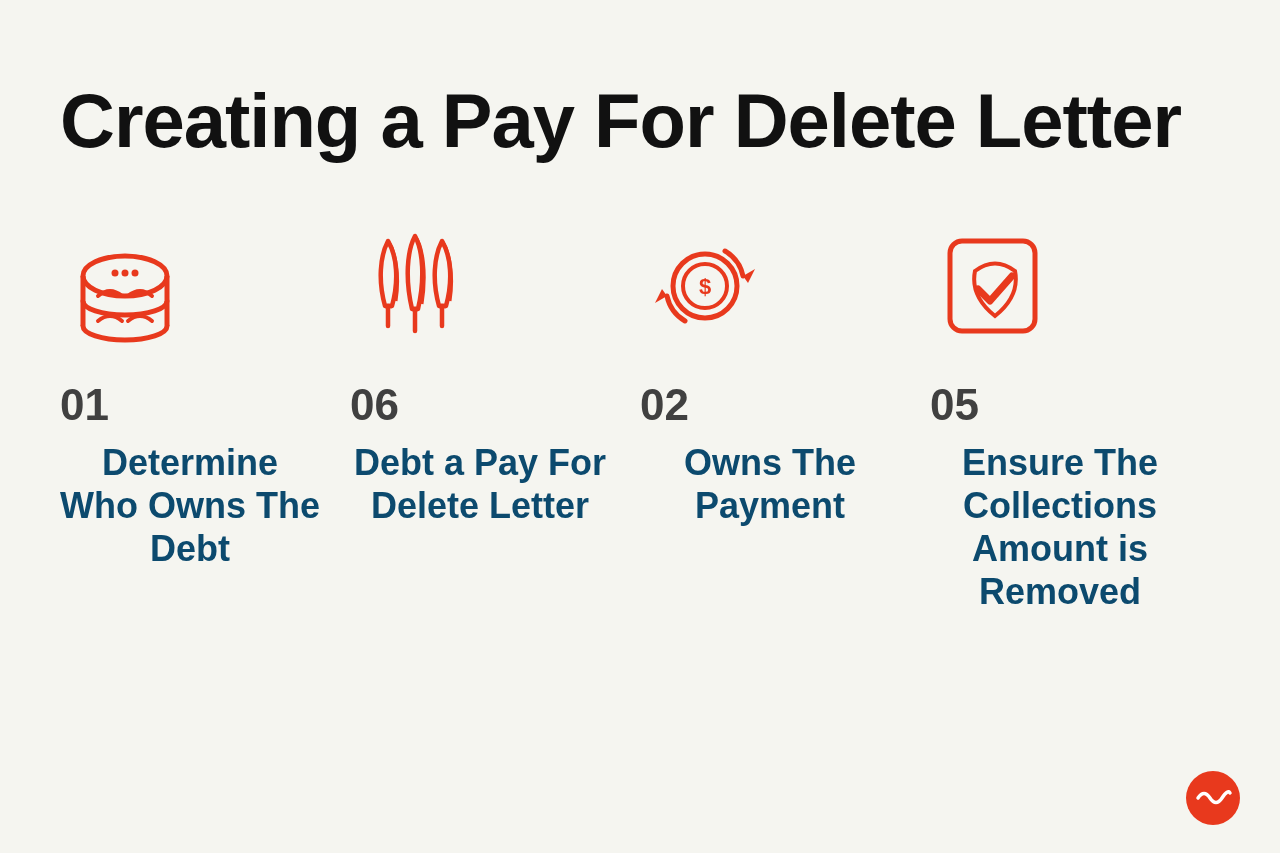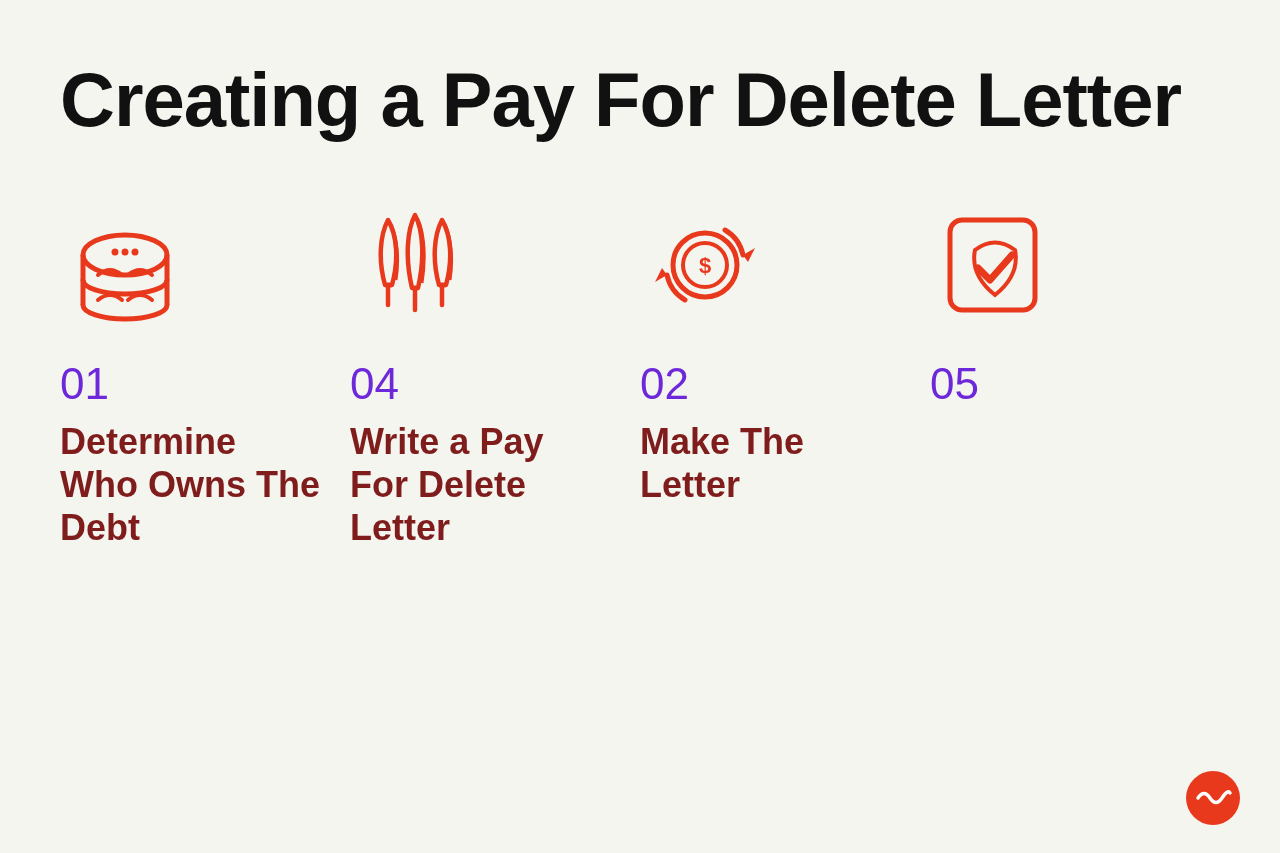--- a/index.html
+++ b/index.html
@@ -9,20 +9,21 @@
       font-family: -apple-system, BlinkMacSystemFont, 'Segoe UI', Helvetica, Arial, sans-serif;
       width: 1280px;
       height: 853px;
       overflow: hidden;
       position: relative;
     }
 
     .container {
       padding: 60px 60px 40px 60px;
       max-width: 1280px;
+      margin-top: 21px;
     }
 
     .main-title {
       font-size: 76px;
       font-weight: 800;
       color: #111111;
       line-height: 1.05;
       margin-bottom: 60px;
       letter-spacing: -1px;
     }
@@ -46,31 +47,32 @@
       width: 130px;
       height: 130px;
       margin-bottom: 32px;
       display: flex;
       align-items: center;
       justify-content: center;
     }
 
     .step-number {
       font-size: 44px;
-      font-weight: 400;
-      color: #6d28d9;
+      font-weight: 700;
+      color: #404040;
       margin-bottom: 14px;
       line-height: 1;
     }
 
     .step-label {
       font-size: 36px;
       font-weight: 700;
-      color: #7f1d1d;
+      color: #0c4a6e;
       line-height: 1.2;
+      text-align: center;
     }
 
     .brand-logo {
       position: absolute;
       bottom: 28px;
       right: 40px;
       width: 54px;
       height: 54px;
     }
 
@@ -132,56 +134,57 @@
           <path d="M65 15 C73 25 77 52 72 83" stroke="#e8391d" stroke-width="3" fill="none"></path>
           <line x1="62" y1="88" x2="68" y2="88" stroke="#e8391d" stroke-width="4.5"></line>
           <line x1="65" y1="88" x2="65" y2="110" stroke="#e8391d" stroke-width="4.5" stroke-linecap="round"></line>
 
           <path d="M92 20 C84 35 82 60 89 85 L96 85 C103 60 101 35 92 20Z" stroke="#e8391d" stroke-width="4.5" fill="none" stroke-linejoin="round"></path>
           <path d="M92 20 C100 30 104 55 100 80" stroke="#e8391d" stroke-width="3" fill="none"></path>
           <line x1="89" y1="85" x2="96" y2="85" stroke="#e8391d" stroke-width="4.5"></line>
           <line x1="92" y1="85" x2="92" y2="105" stroke="#e8391d" stroke-width="4.5" stroke-linecap="round"></line>
         </svg>
       </div>
-      <div class="step-number">04</div>
-      <div class="step-label">Write a Pay For Delete Letter</div>
+      <div class="step-number">06</div>
+      <div class="step-label">Debt a Pay For Delete Letter</div>
     </div>
 
     <div class="step">
       <div class="icon-wrapper">
         <svg viewBox="0 0 130 130" fill="none" xmlns="http://www.w3.org/2000/svg" class="step-icon">
 
           <circle cx="65" cy="65" r="32" stroke="#e8391d" stroke-width="5" fill="none"></circle>
           <circle cx="65" cy="65" r="22" stroke="#e8391d" stroke-width="4" fill="none"></circle>
 
           <text x="65" y="73" text-anchor="middle" font-size="22" font-weight="bold" fill="#e8391d" font-family="Arial">$</text>
 
           <path d="M85 30 A38 38 0 0 1 103 55" stroke="#e8391d" stroke-width="5" fill="none" stroke-linecap="round"></path>
           <polygon points="103,55 115,48 108,62" fill="#e8391d"></polygon>
 
           <path d="M45 100 A38 38 0 0 1 27 75" stroke="#e8391d" stroke-width="5" fill="none" stroke-linecap="round"></path>
           <polygon points="27,75 15,82 22,68" fill="#e8391d"></polygon>
         </svg>
       </div>
       <div class="step-number">02</div>
-      <div class="step-label">Make The Letter</div>
+      <div class="step-label">Owns The Payment</div>
     </div>
 
     <div class="step">
       <div class="icon-wrapper">
         <svg viewBox="0 0 130 130" fill="none" xmlns="http://www.w3.org/2000/svg" class="step-icon">
 
           <rect x="20" y="20" width="85" height="90" rx="12" ry="12" stroke="#e8391d" stroke-width="5" fill="none"></rect>
 
           <path d="M45 50 Q65 35 85 50 Q90 75 65 95 Q40 75 45 50Z" stroke="#e8391d" stroke-width="4" fill="none"></path>
 
           <polyline points="48,68 60,80 82,55" stroke="#e8391d" stroke-width="7" fill="none" stroke-linecap="round" stroke-linejoin="round"></polyline>
         </svg>
       </div>
       <div class="step-number">05</div>
+      <div class="step-label">Ensure The Collections Amount is Removed</div>
     </div>
 
   </div>
 </div>
 
 <div class="brand-logo">
   <svg viewBox="0 0 54 54" fill="none" xmlns="http://www.w3.org/2000/svg">
     <circle cx="27" cy="27" r="27" fill="#e8391d"></circle>
     <path d="M12 27 Q18 18 24 27 Q30 36 36 27 Q42 18 44 22" stroke="white" stroke-width="3.5" fill="none" stroke-linecap="round" stroke-linejoin="round"></path>
   </svg>

